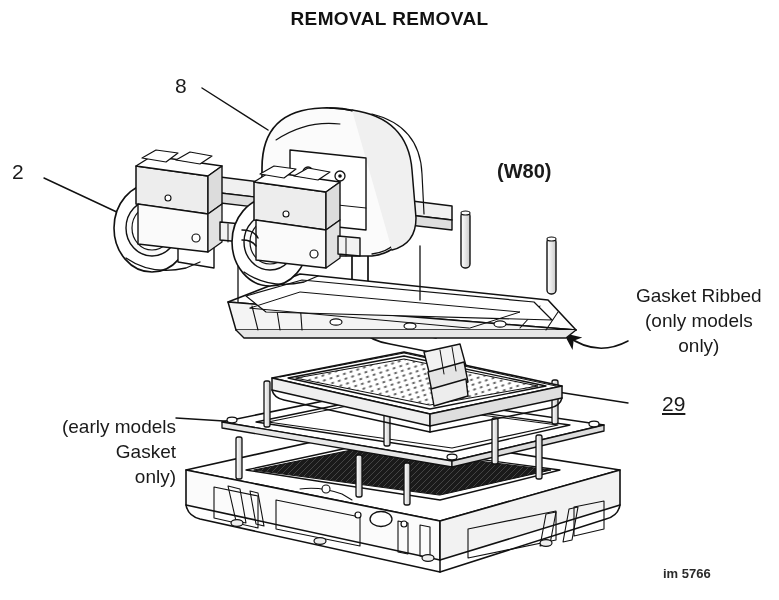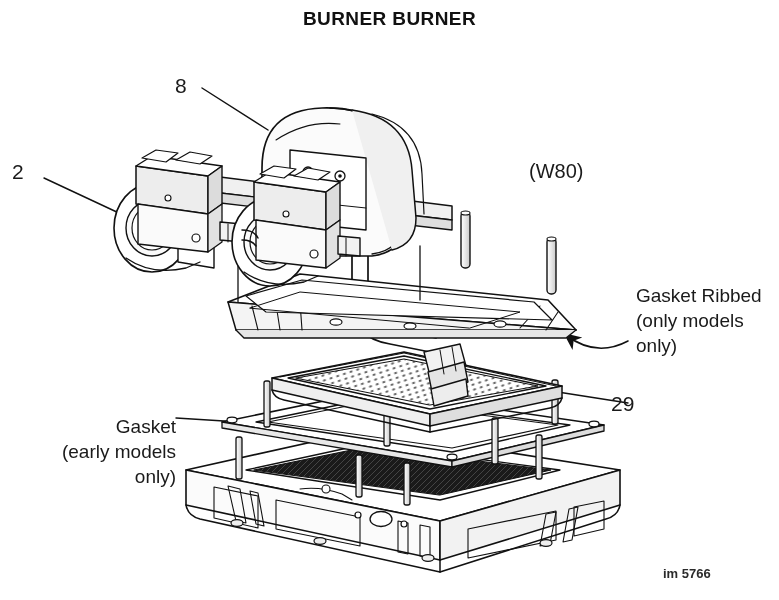--- a/index.html
+++ b/index.html
@@ -28,30 +28,30 @@
     color: #111111;
   }
   .callout {
     position: absolute;
     font-size: 21px;
     font-weight: normal;
     color: #1a1a1a;
     white-space: nowrap;
   }
   .callout.bold {
-    font-weight: normal;
+    font-weight: bold;
     font-size: 20px;
-    margin-left: 32px;
   }
   .textblock {
     position: absolute;
     font-size: 19px;
     line-height: 25px;
     color: #1a1a1a;
     white-space: nowrap;
+    text-align: center;
   }
   .textblock.right {
     text-align: right;
   }
   #footer-code {
     position: absolute;
     font-size: 13px;
     color: #2b2b2b;
     white-space: nowrap;
   }
@@ -59,21 +59,21 @@
     position: absolute;
     left: 0;
     top: 0;
   }
 </style>
 </head>
 <body>
 
 <div id="page">
 
-  <div id="diagram-title">BURNER BURNER</div>
+  <div id="diagram-title">REMOVAL REMOVAL</div>
 
   <svg id="art" width="779" height="600" viewBox="0 0 779 600" xmlns="http://www.w3.org/2000/svg">
     <defs>
       <pattern id="meshPat" width="7" height="5" patternUnits="userSpaceOnUse" patternTransform="rotate(-18)">
         <rect width="7" height="5" fill="#ffffff"></rect>
         <ellipse cx="2" cy="2" rx="1.7" ry="1.1" fill="#5a5a5a"></ellipse>
       </pattern>
       <pattern id="gaskPat" width="6" height="6" patternUnits="userSpaceOnUse">
         <rect width="6" height="6" fill="#1a1a1a"></rect>
         <path d="M0 6 L6 0" stroke="#444" stroke-width="1"></path>
@@ -307,29 +307,29 @@
 
     </g>
   </svg>
 
   <div class="callout" style="left:175px; top:74px;">8</div>
 
   <div class="callout" style="left:12px; top:160px;">2</div>
 
   <div class="callout bold" style="left:497px; top:160px;">(W80)</div>
 
-  <div class="callout" style="left:611px; top:392px;">29</div>
+  <div class="callout" style="left:662px; top:392px;text-decoration:underline;">29</div>
 
   <div class="textblock" style="left:636px; top:283px;">
     <div>Gasket Ribbed</div>
     <div>(only models</div>
     <div>only)</div>
   </div>
 
   <div class="textblock right" style="left:0px; top:414px; width:176px;">
+    <div>(early models</div>
     <div>Gasket</div>
-    <div>(early models</div>
     <div>only)</div>
   </div>
 
   <div id="footer-code" style="left:663px; top:566px;font-weight:bold;">im 5766</div>
 
 </div>
 
 </body></html>

